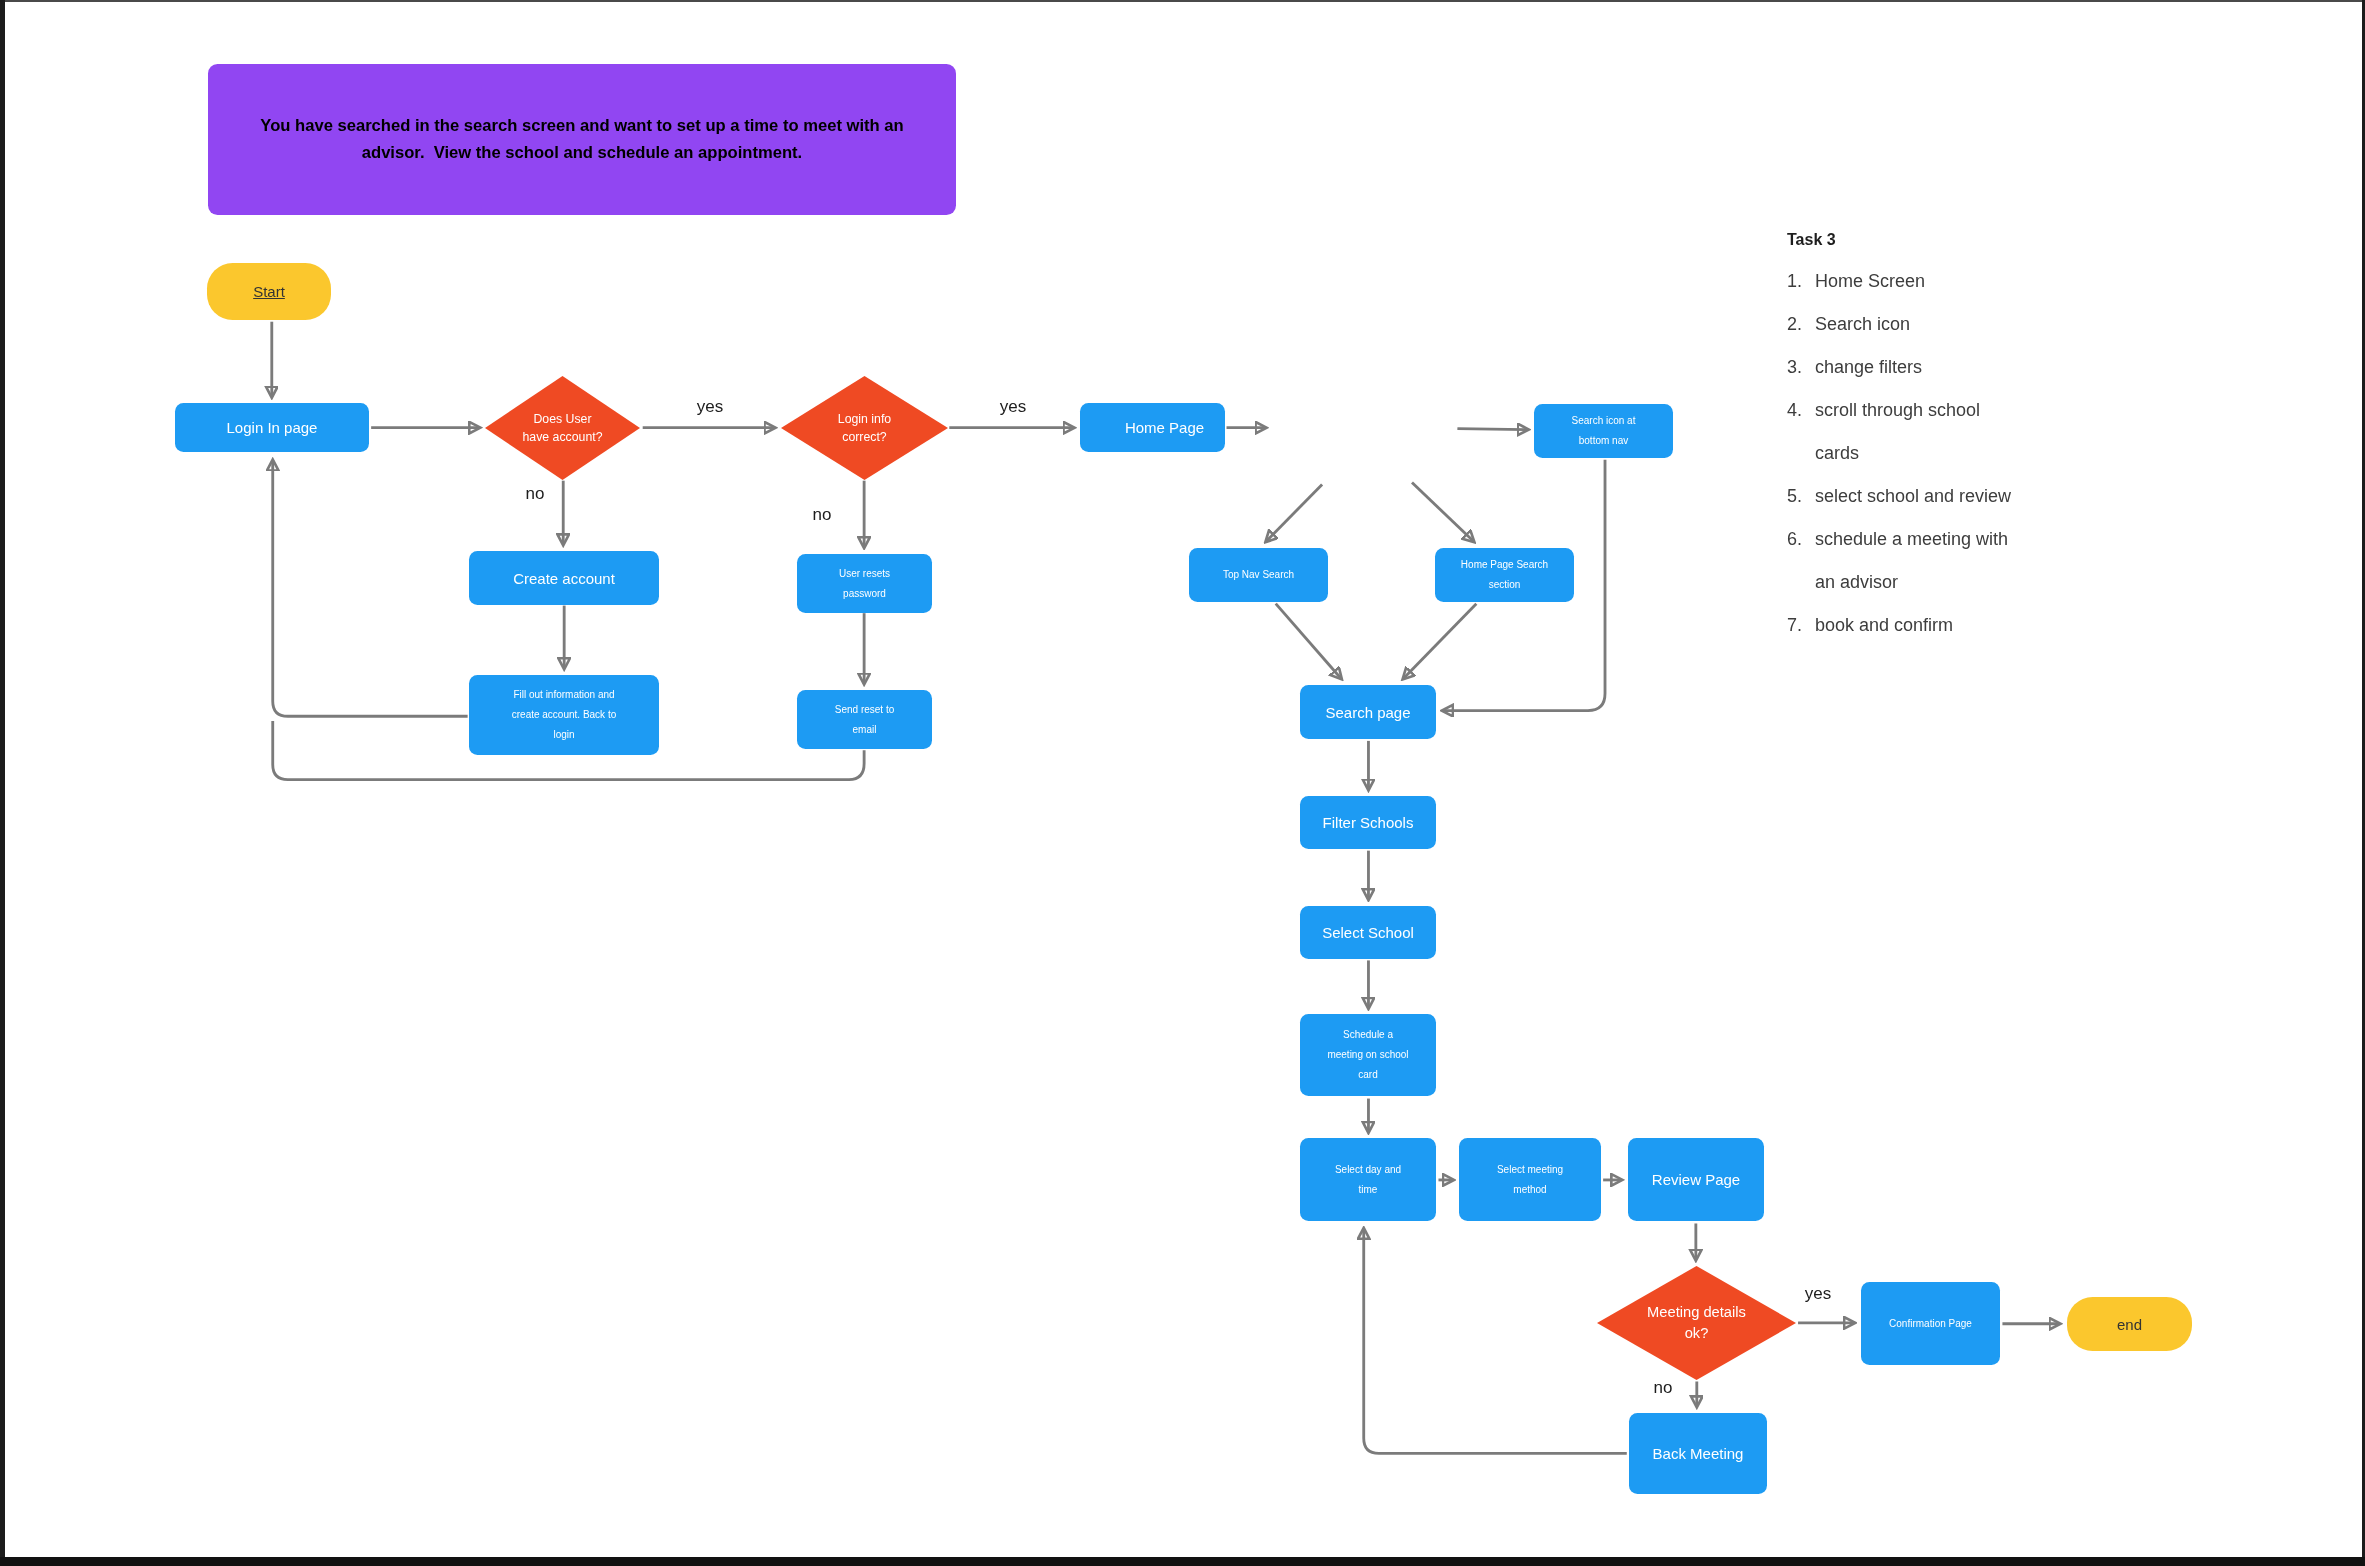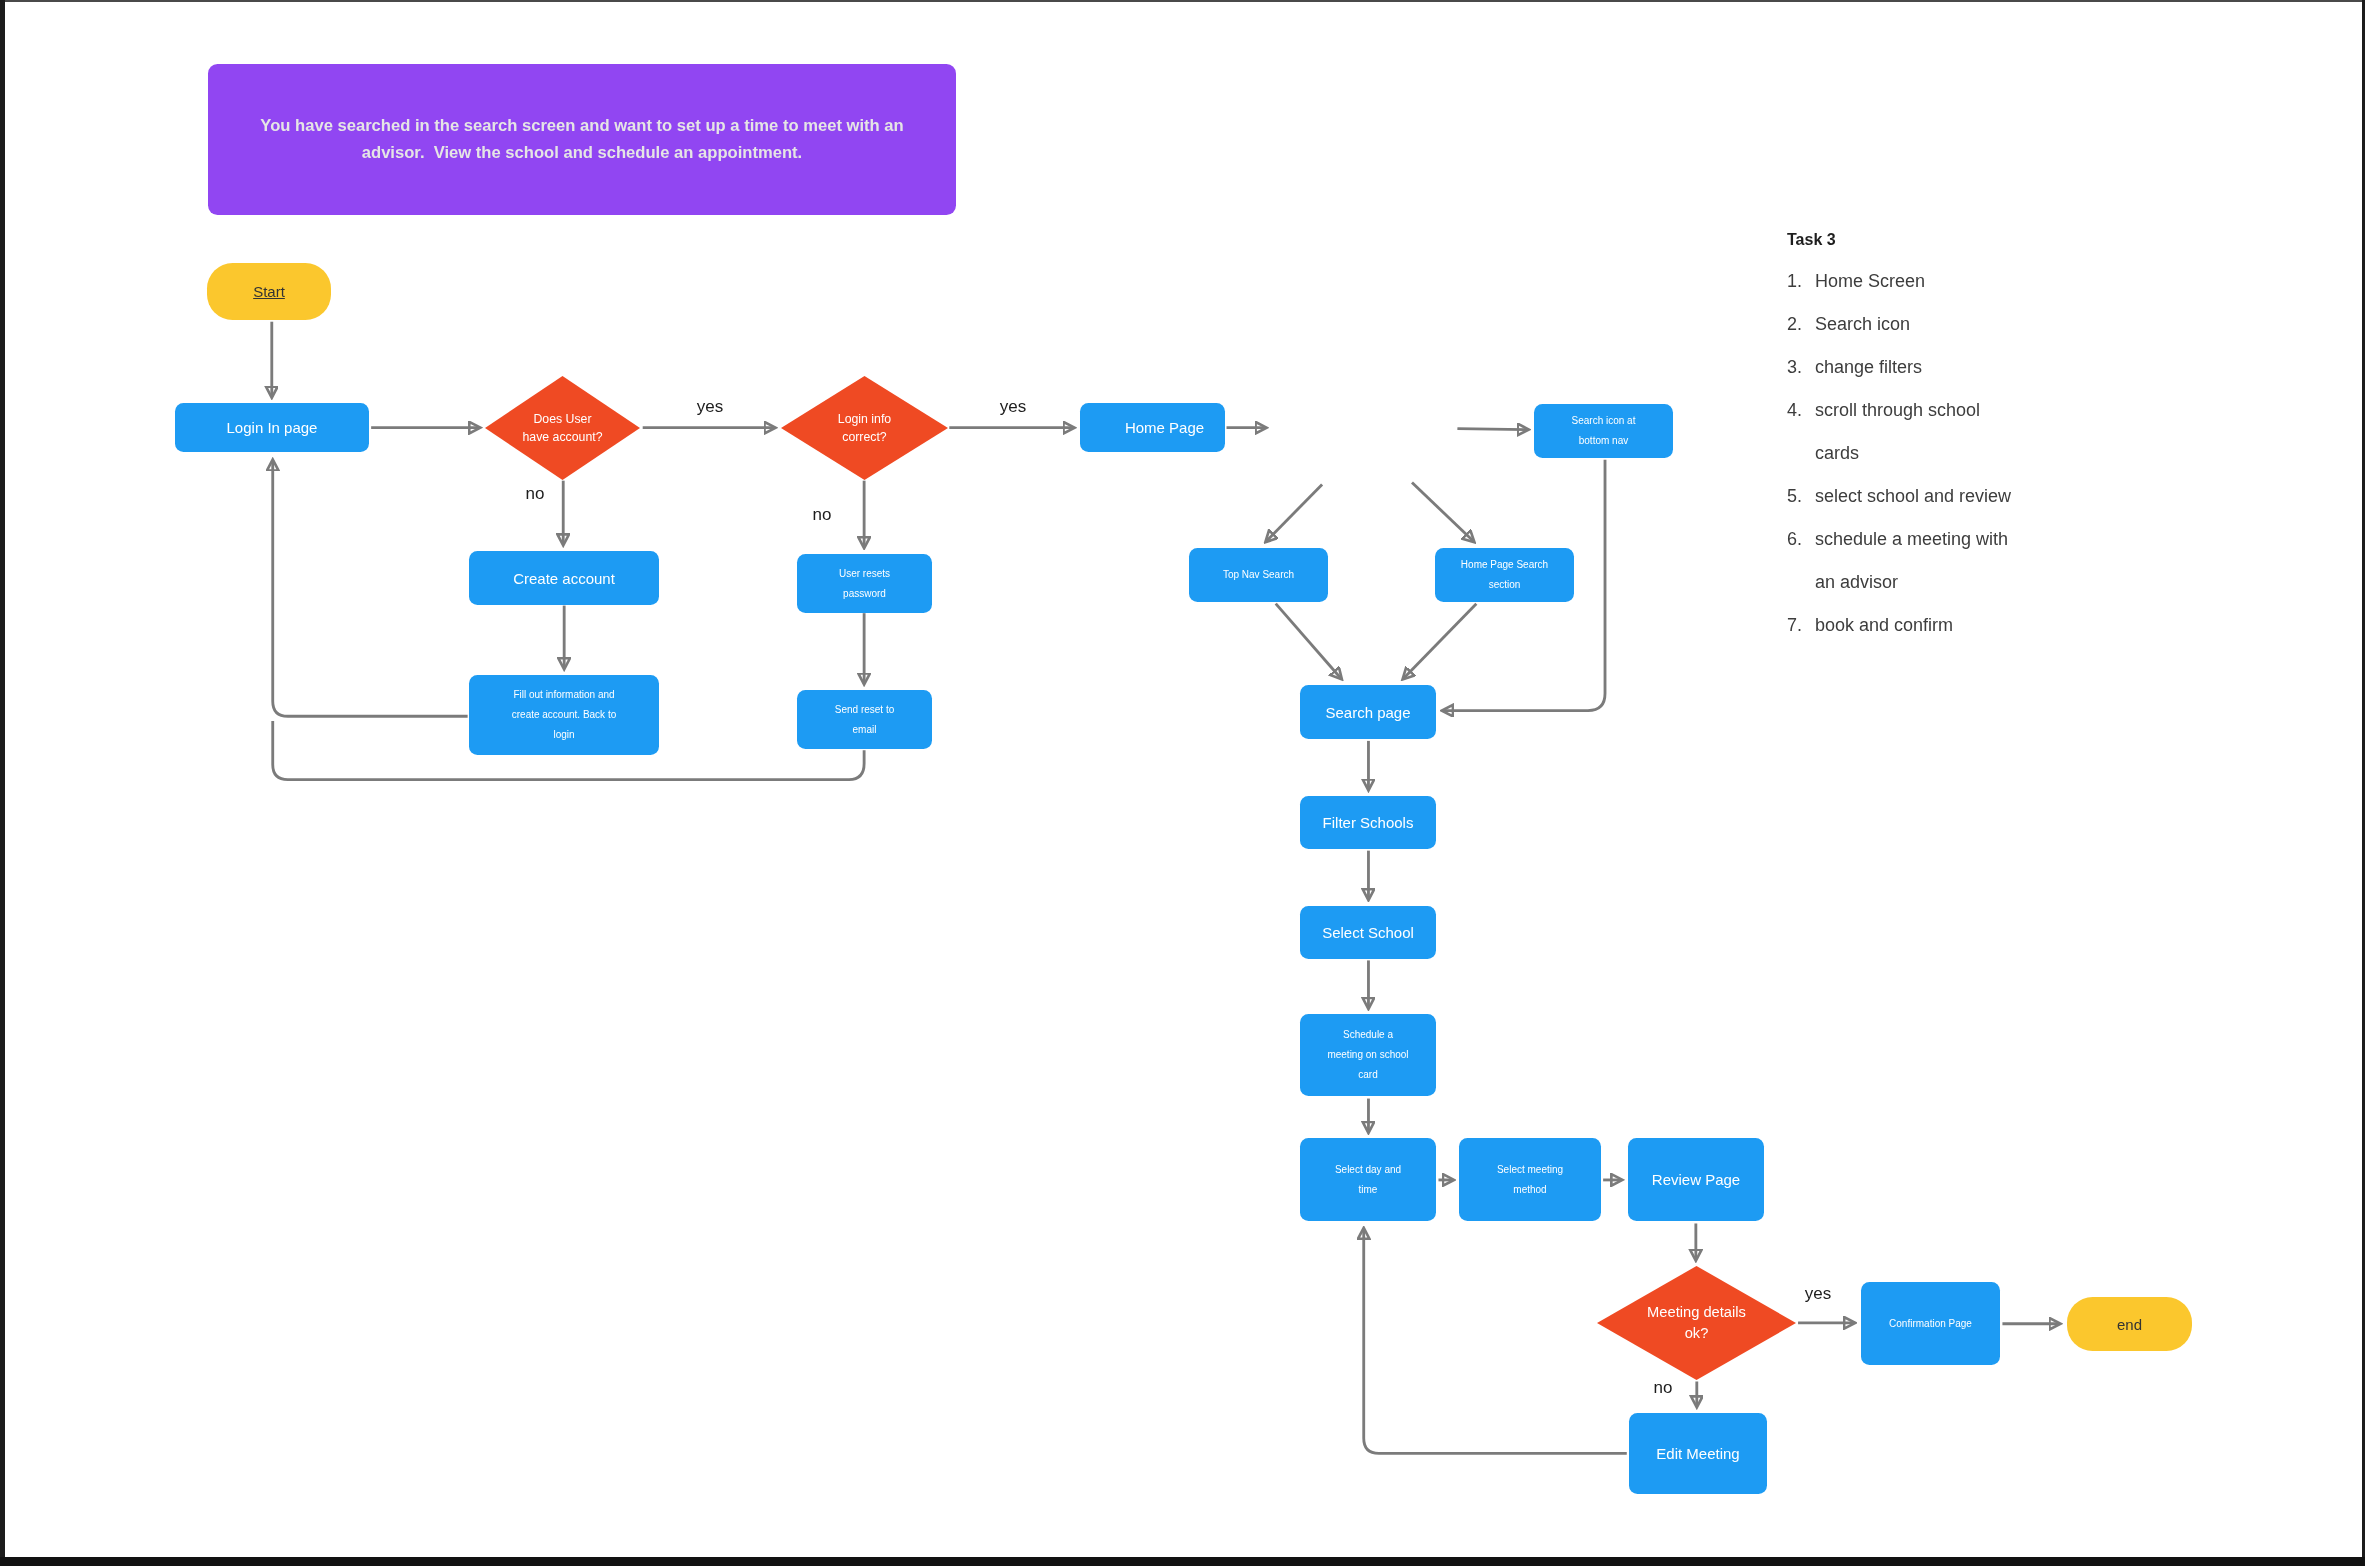--- a/index.html
+++ b/index.html
@@ -29,21 +29,21 @@
     background:#ef4a23;border-radius:0;
     clip-path:polygon(50% 0%, 100% 50%, 50% 100%, 0% 50%);
     padding:9.5px;
   }
   .diamond.f13{font-size:12.3px;line-height:18px;}
   .diamond.f16{font-size:15px;line-height:22px;}
   .diamond.f15{font-size:14.7px;line-height:21px;}
 
   .banner{
     position:absolute;left:208px;top:64px;width:748px;height:151px;
-    background:#9146f2;color:#e5e5e5;border-radius:9.5px;
+    background:#9146f2;color:#000000;border-radius:9.5px;
     display:flex;align-items:center;justify-content:center;text-align:center;
     font-weight:bold;font-size:16.6px;line-height:26.5px;white-space:pre-line;z-index:2;
   }
 
   .edge-label{
     position:absolute;transform:translate(-50%,-50%);
     color:#1d1d1d;font-size:17px;z-index:3;
   }
 
   .connector-layer{position:absolute;left:0;top:0;z-index:1;}
@@ -150,21 +150,21 @@
 
   <div class="node" style="left:1628px;top:1138px;width:136px;height:83px;">Review Page</div>
 
   <div class="node diamond f15" style="left:1597px;top:1266px;width:199px;height:114px;">Meeting details
 ok?</div>
 
   <div class="node small" style="left:1861px;top:1282px;width:139px;height:83px;">Confirmation Page</div>
 
   <div class="node pill" style="left:2067px;top:1297px;width:125px;height:54px;">end</div>
 
-  <div class="node" style="left:1629px;top:1413px;width:138px;height:81px;">Edit Meeting</div>
+  <div class="node" style="left:1629px;top:1413px;width:138px;height:81px;">Back Meeting</div>
 
   <div class="edge-label" style="left:710px;top:407px;">yes</div>
   <div class="edge-label" style="left:535px;top:494px;">no</div>
   <div class="edge-label" style="left:1013px;top:407px;">yes</div>
   <div class="edge-label" style="left:822px;top:515px;">no</div>
   <div class="edge-label" style="left:1818px;top:1294px;">yes</div>
   <div class="edge-label" style="left:1663px;top:1388px;">no</div>
 
   <div class="task-panel">
     <div class="task-title">Task 3</div>

